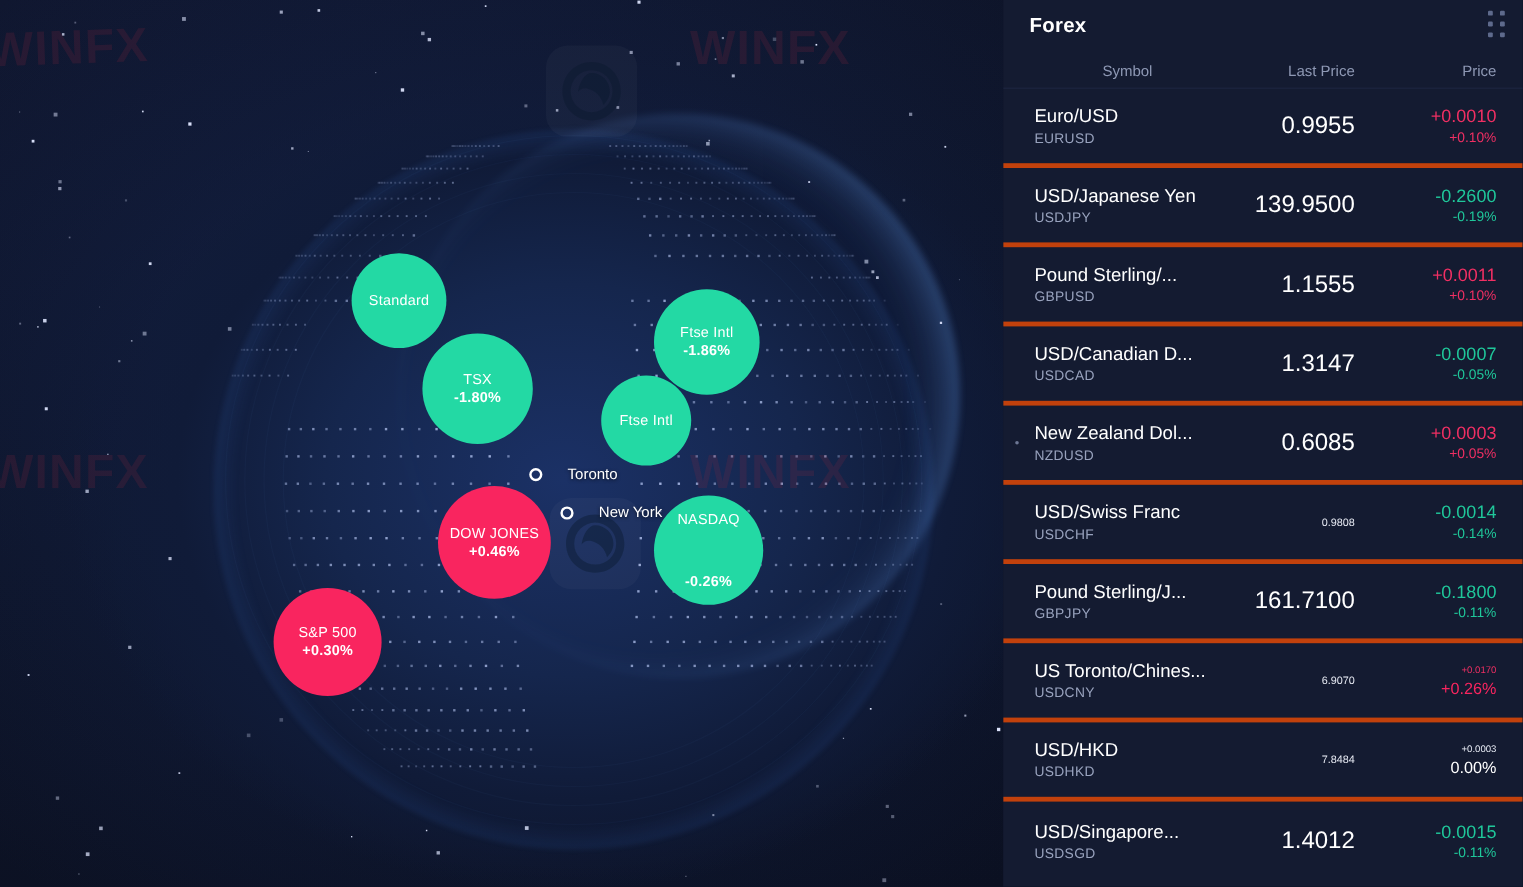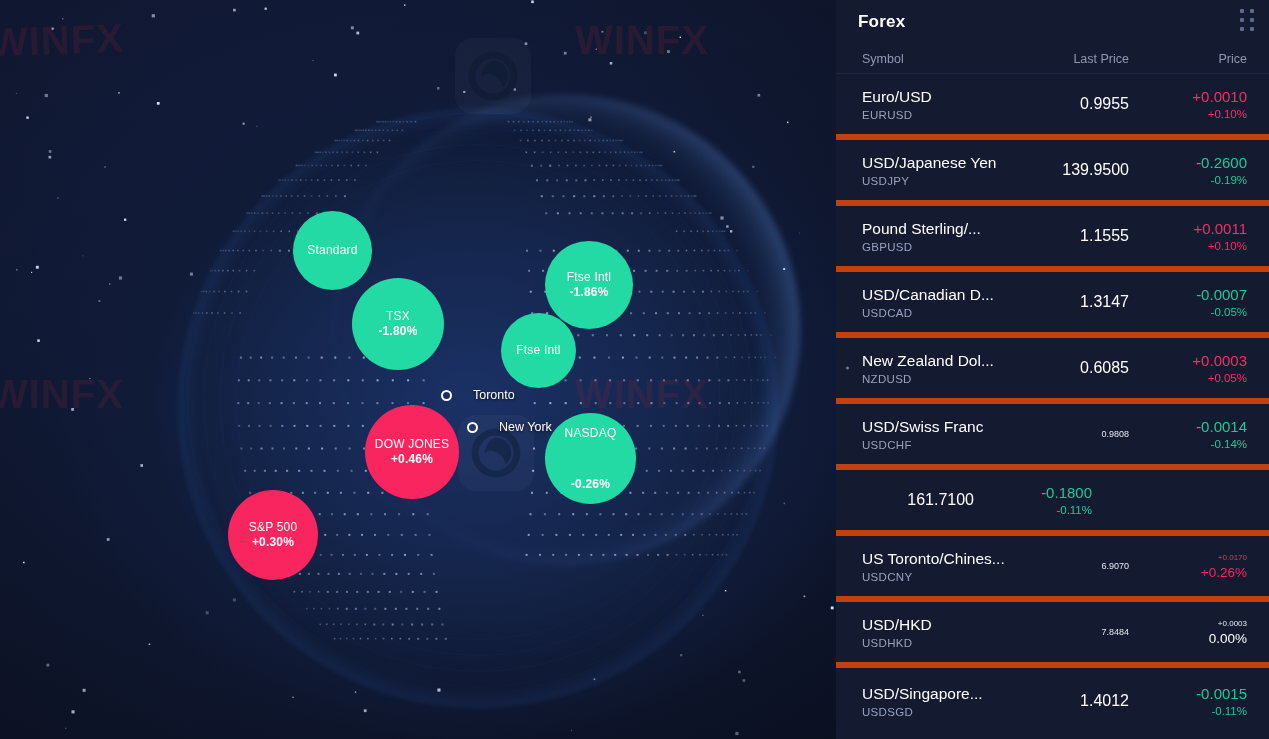--- a/index.html
+++ b/index.html
@@ -111,43 +111,43 @@
     background:#5e6a8c;
   }
 
   .col-head {
     display: flex; align-items: center;
     padding: 0 22px 0 26px;
     height: 30px;
     border-bottom: 1px solid #1d2540;
     color: #8e98b4; font-size: 12.5px;
   }
-  .c-sym   { flex: 1 1 auto; text-align: left; }
+  .c-sym   { flex: 1 1 auto; text-align: center; }
   .c-last  { width: 120px; text-align: right; padding-right: 8px; }
   .c-price { width: 110px; text-align: right; }
 
   .row {
     display: flex; align-items: center;
     padding: 0 22px 0 26px;
     height: 66px;
-    border-bottom: 6px solid #c2410c;
+    border-bottom: 4px solid #c2410c;
     position: relative;
   }
   .row:last-child { border-bottom: none; }
   .sym-wrap { flex: 1 1 auto; min-width: 0; }
   .sym-name {
     color: #ffffff; font-size: 15.5px;
     white-space: nowrap; overflow: hidden; text-overflow: ellipsis;
     margin-bottom: 3px;
   }
   .sym-code { color: #98a2bd; font-size: 11.5px; letter-spacing: .3px; }
 
   .last {
     width: 120px; text-align: right; padding-right: 8px;
-    color: #ffffff; font-size: 16px;
+    color: #ffffff; font-size: 20px;
   }
   .last.small { font-size: 9px; color: #e6e9f2; }
 
   .chg { width: 110px; text-align: right; }
   .chg .abs { font-size: 15px; margin-bottom: 3px; }
   .chg .pct { font-size: 11.5px; }
   .chg .abs.small { font-size: 8px; }
   .chg .pct.big   { font-size: 13.5px; color:#ffffff; }
   .chg.up   .abs, .chg.up   .pct { color: #f02f63; }
   .chg.down .abs, .chg.down .pct { color: #1fc79a; }
@@ -1368,20 +1368,24 @@
             <div class="sym-name">USD/Swiss Franc</div>
             <div class="sym-code">USDCHF</div>
           </div>
           <div class="last small">0.9808</div>
           <div class="chg down">
             <div class="abs">-0.0014</div>
             <div class="pct">-0.14%</div>
           </div>
         </div>
         <div class="row">
+          <div class="sym-wrap">
+            <div class="sym-name">Pound Sterling/J...</div>
+            <div class="sym-code">GBPJPY</div>
+          </div>
           <div class="last">161.7100</div>
           <div class="chg down">
             <div class="abs">-0.1800</div>
             <div class="pct">-0.11%</div>
           </div>
         </div>
         <div class="row">
           <div class="sym-wrap">
             <div class="sym-name">US Toronto/Chines...</div>
             <div class="sym-code">USDCNY</div>

